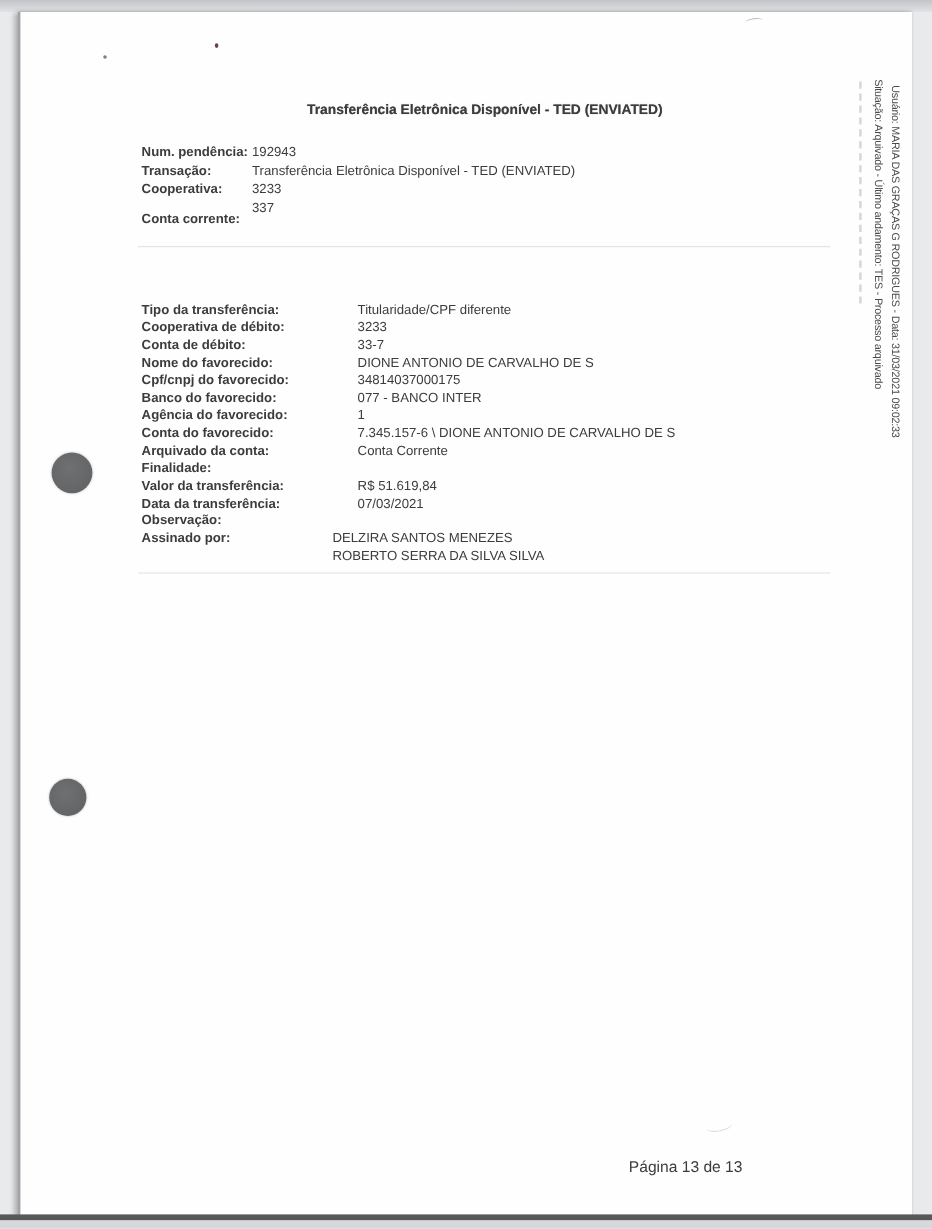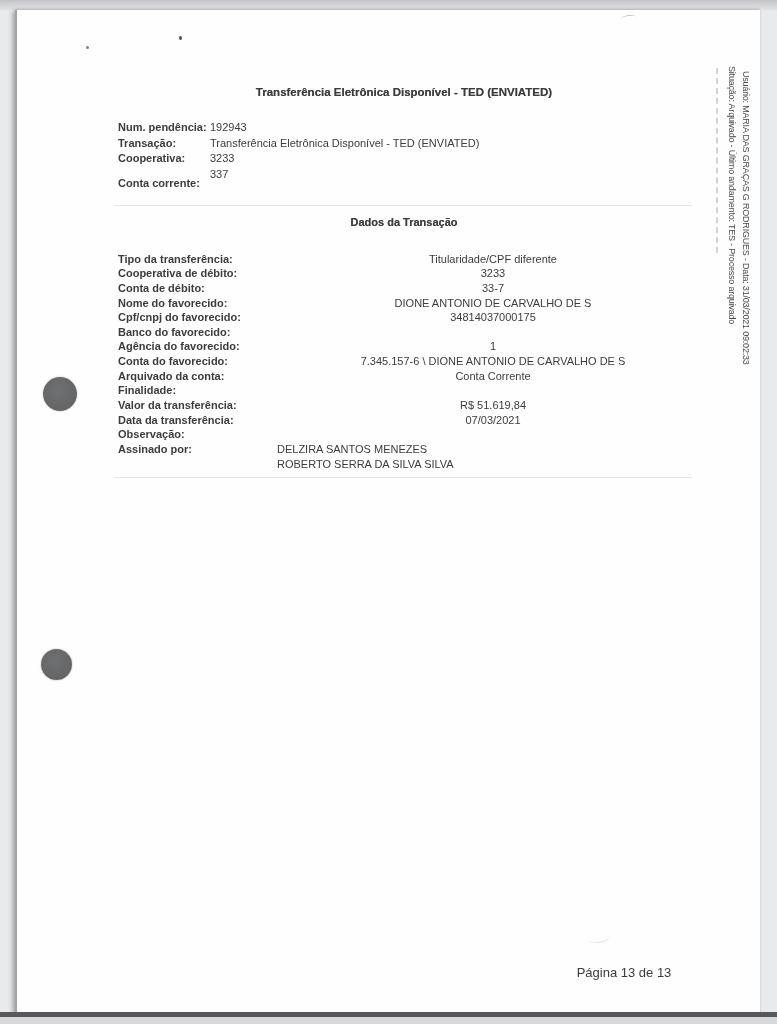--- a/index.html
+++ b/index.html
@@ -10,21 +10,21 @@
   .paper{position:absolute;left:15px;top:10px;width:743px;height:1004px;background:#fefefe;
          border-left:2px solid #a3a3a6;
          box-shadow:-3px 1px 4px rgba(110,110,118,.45), 0 -1px 2px rgba(140,140,148,.4);}
   .bottom-line{position:absolute;left:0;top:1012px;width:777px;height:5px;background:#58585b;}
   .bottom-under{position:absolute;left:0;top:1017px;width:777px;height:7px;background:#d7d8da;}
 
   .t{position:absolute;font-size:11px;color:#3c3c3e;white-space:pre;line-height:14px;}
   .b{font-weight:bold;}
   .soft{text-shadow:0 0 .6px rgba(60,60,62,.7);}
   .center{text-align:center;}
-  .right{text-align:center;}
+  .right{text-align:left;}
 
   .doc-title{left:118px;top:85px;width:572px;font-size:11.5px;}
   .section-title{left:118px;top:215px;width:572px;}
 
   .hdr-lbl{left:118px;}
   .hdr-val{left:210px;}
   .row-lbl{left:118px;}
   .row-val{left:298px;width:390px;}
   .signer{left:277px;}
 
@@ -75,38 +75,38 @@
   <div class="t b hdr-lbl" style="top:135.5px">Transação:</div>
   <div class="t hdr-val" style="top:135.5px">Transferência Eletrônica Disponível - TED (ENVIATED)</div>
 
   <div class="t b hdr-lbl" style="top:151px">Cooperativa:</div>
   <div class="t hdr-val" style="top:151px">3233</div>
 
   <div class="t b hdr-lbl" style="top:176px">Conta corrente:</div>
   <div class="t hdr-val" style="top:166.5px">337</div>
 
   <div class="sep" style="top:205px"></div>
-  <div class="t b soft center section-title">Dados da Transação</div>
 
   <div class="t b row-lbl" style="top:251.5px">Tipo da transferência:</div>
   <div class="t right row-val" style="top:251.5px">Titularidade/CPF diferente</div>
 
   <div class="t b row-lbl" style="top:266.2px">Cooperativa de débito:</div>
   <div class="t right row-val" style="top:266.2px">3233</div>
 
   <div class="t b row-lbl" style="top:280.8px">Conta de débito:</div>
   <div class="t right row-val" style="top:280.8px">33-7</div>
 
   <div class="t b row-lbl" style="top:295.5px">Nome do favorecido:</div>
   <div class="t right row-val" style="top:295.5px">DIONE ANTONIO DE CARVALHO DE S</div>
 
   <div class="t b row-lbl" style="top:310.1px">Cpf/cnpj do favorecido:</div>
   <div class="t right row-val" style="top:310.1px">34814037000175</div>
 
   <div class="t b row-lbl" style="top:324.8px">Banco do favorecido:</div>
+  <div class="t right row-val" style="top:324.8px">077 - BANCO INTER</div>
 
   <div class="t b row-lbl" style="top:339.4px">Agência do favorecido:</div>
   <div class="t right row-val" style="top:339.4px">1</div>
 
   <div class="t b row-lbl" style="top:354.1px">Conta do favorecido:</div>
   <div class="t right row-val" style="top:354.1px">7.345.157-6 \ DIONE ANTONIO DE CARVALHO DE S</div>
 
   <div class="t b row-lbl" style="top:368.7px">Arquivado da conta:</div>
   <div class="t right row-val" style="top:368.7px">Conta Corrente</div>
 

